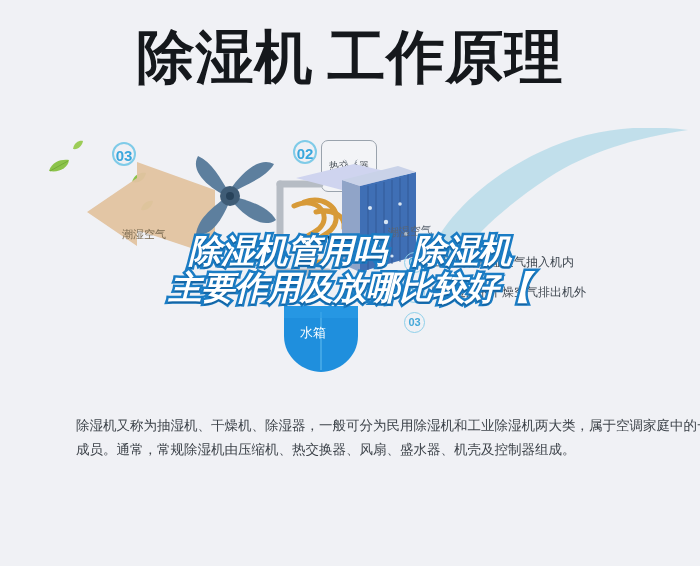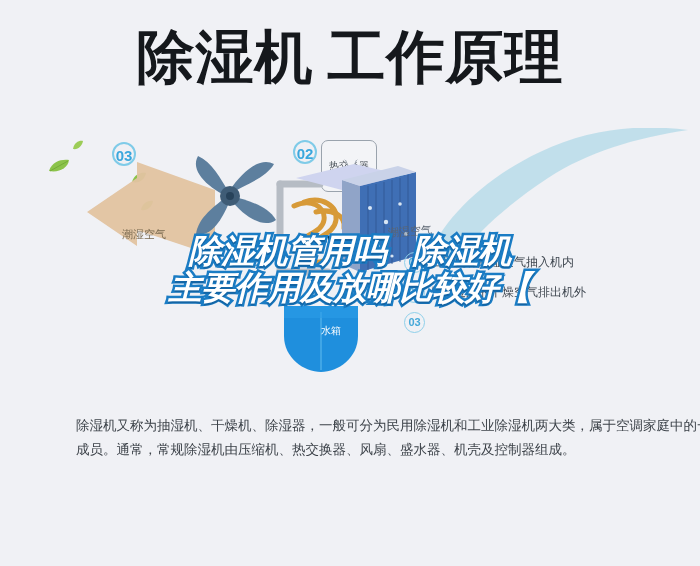--- a/index.html
+++ b/index.html
@@ -78,22 +78,22 @@
   
   .humid-label{
     position:absolute;left:388px;top:96px;
     font-size:11px;color:#5a6470;white-space:nowrap;
     transform:rotate(-4deg);
   }
 
   
   .tank{position:absolute;left:282px;top:178px;width:78px;height:68px;}
   .tank-label{
-    position:absolute;left:321px;top:196px;
-    font-size:10px;color:#ffffff;white-space:nowrap;
+    position:absolute;left:300px;top:196px;
+    font-size:13px;color:#ffffff;white-space:nowrap;
   }
 
   
   .legend{position:absolute;left:404px;top:124px;width:296px;}
   .legend-row{
     display:flex;align-items:center;margin-bottom:9px;white-space:nowrap;
   }
   .legend-num{
     display:inline-block;
     width:19px;height:19px;line-height:19px;text-align:center;

